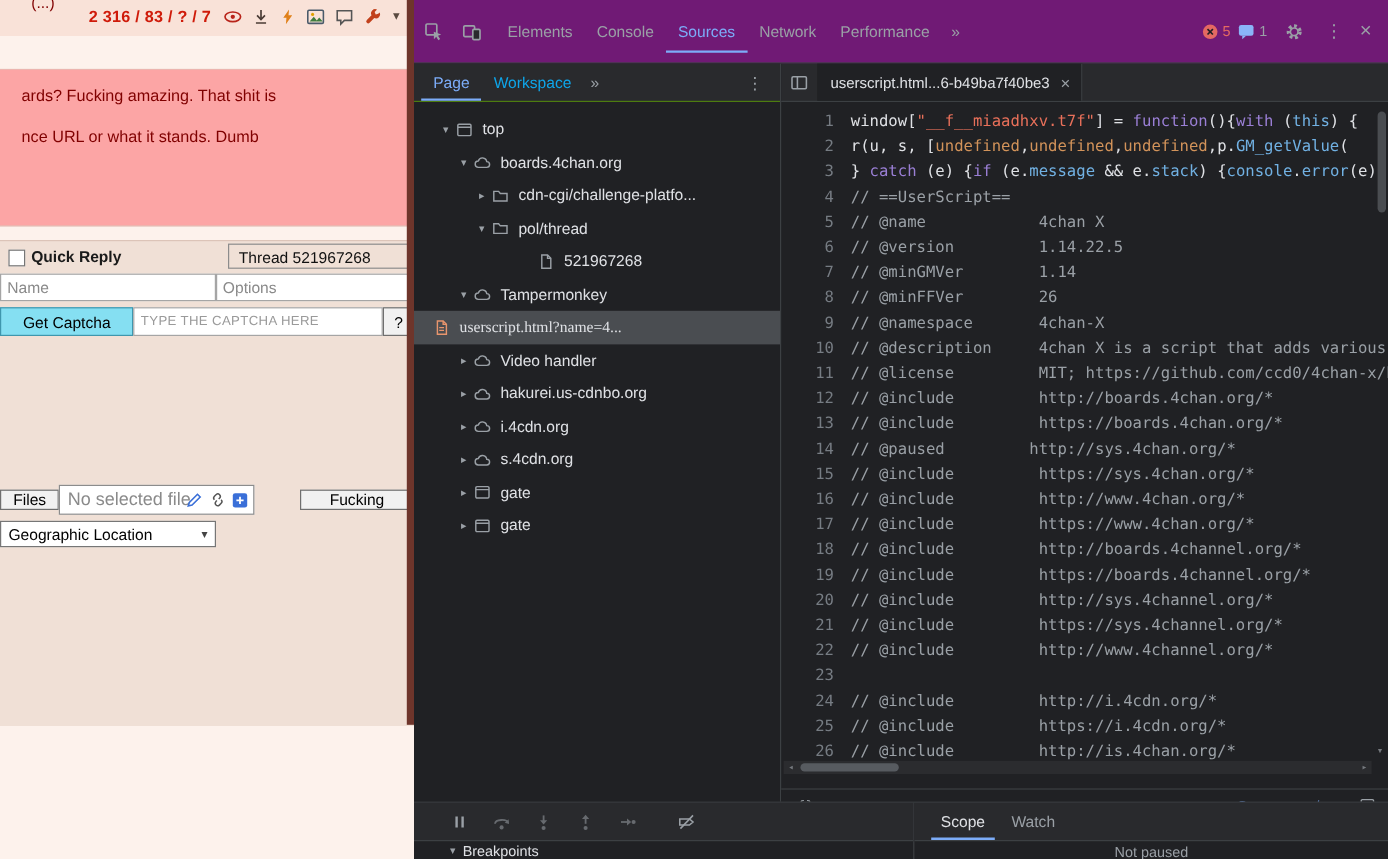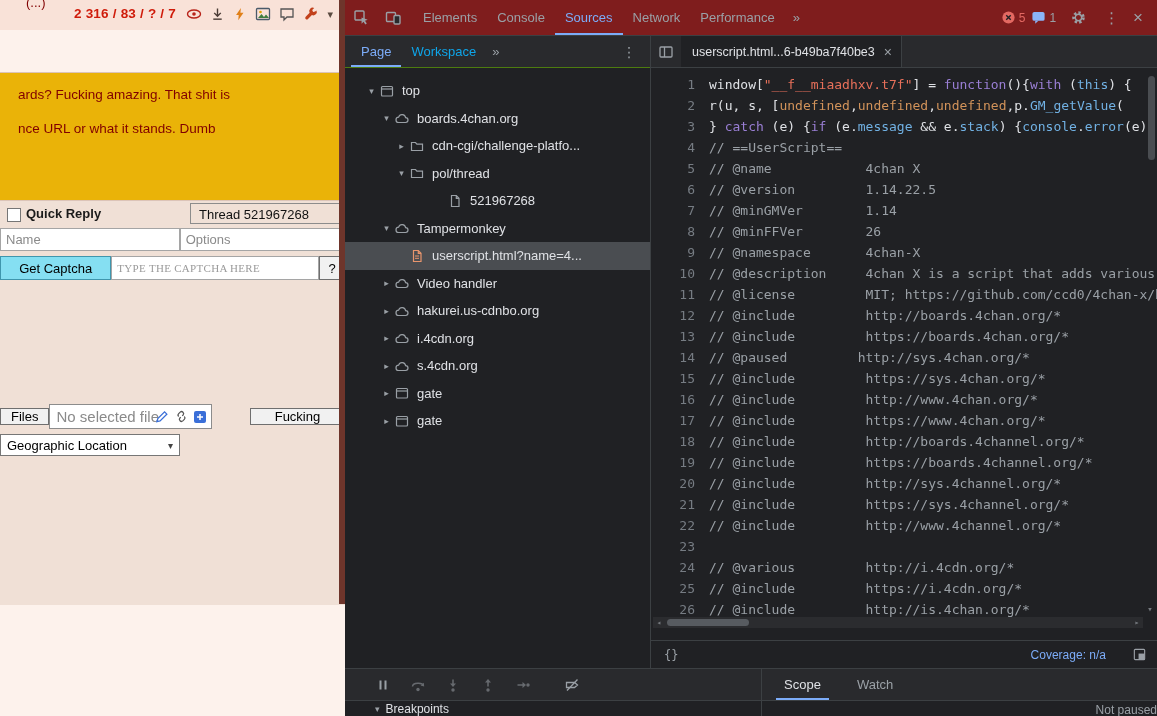--- a/index.html
+++ b/index.html
@@ -8,21 +8,21 @@
 
   
   .chan{position:absolute;left:0;top:0;width:345px;height:716px;background:#fdf2ec;overflow:hidden}
   .chan-top{position:relative;height:30px;background:#f9e2d8;overflow:hidden}
   .chan-frag{position:absolute;left:26px;top:-5px;color:#800000;font-size:13px}
   .chan-stats{position:absolute;left:74px;top:6px;color:#cf1b0a;font-weight:700;font-size:13.5px;letter-spacing:.2px}
   .chan-icons{position:absolute;right:12px;top:6px;display:flex;gap:8px;align-items:center}
   .chan-icons svg{display:block}
   .chan-caret{color:#5a4a40;font-size:11px;line-height:16px}
 
-  .post-block{position:absolute;left:0;top:72px;width:360px;height:132px;background:#eab308;
+  .post-block{position:absolute;left:0;top:57px;width:360px;height:132px;background:#fca5a5;
               border:1px solid #dcc4b8;border-left:none;border-radius:0 3px 3px 0;box-sizing:border-box}
   .post-line{color:#800000;font-size:13.5px;margin-left:18px}
   .post-line.first{margin-top:14px}
   .post-line.second{margin-top:19px}
 
   .qr{position:absolute;left:0;top:200px;width:345px;height:405px;background:#f0e0d6;
       border-top:1px solid #dcc4b8;box-sizing:border-box;overflow:hidden}
   .qr-head{position:relative;height:27px}
   .qr-check{position:absolute;left:7px;top:7px;width:12px;height:12px;background:#fff;border:1px solid #767676}
   .qr-title{position:absolute;left:26px;top:5px;font-size:13px;font-weight:700;color:#1a1a1a}
@@ -34,38 +34,38 @@
   .qr-name{width:187px}
   .qr-opts{width:172px}
   .qr-comment{width:360px;height:142px;background:#fff;border:1px solid #a5a5a5;box-sizing:border-box;
               padding:4px 6px;font-size:13px;color:#000;line-height:16px}
   .spell{text-decoration-line:underline;text-decoration-style:wavy;text-decoration-color:#e02a10;
          text-decoration-thickness:1px;text-underline-offset:2px}
   .qr-captcha{display:flex;margin-top:5px;height:24px}
   .qr-btn{font-family:inherit;border:1px solid #6f6f6f;background:#f1f1f1;font-size:13px;color:#000;
           padding:0 6px;box-sizing:border-box}
   .captcha-btn{width:114px;background:#85dff2;border-color:#3f96ad}
-  .captcha-input{flex:0 0 208px;font-family:Liberation Serif, serif;font-size:11px;color:#9a9a9a;
+  .captcha-input{flex:0 0 208px;font-family:Liberation Sans, sans-serif;font-size:11px;color:#9a9a9a;
                  line-height:22px;letter-spacing:.3px}
   .captcha-help{width:26px}
   .qr-files{display:flex;margin-top:124px;height:25px;align-items:center}
   .files-btn{width:56px}
   .qr-file-box{position:relative;width:192px;background:#fff;border:1px solid #8c8c8c;box-sizing:border-box}
   .file-val{color:#8a8a8a;font-size:15px;line-height:23px;padding-left:6px}
   .file-icons{position:absolute;right:4px;top:4px;display:flex;gap:4px;align-items:center}
   .submit-btn{margin-left:38px;width:110px;text-align:center}
   .qr-geo{margin-top:5px}
   .qr-select{width:180px;height:22px;background:#fff;border:1px solid #767676;box-sizing:border-box;
              display:flex;align-items:center;padding:0 6px;font-size:13px;color:#000}
   .sel-caret{margin-left:auto;color:#444;font-size:10px}
   .chan-strip{position:absolute;right:0;top:0;width:6px;height:604px;background:#6e352b}
 
   
   .devtools{position:absolute;left:345px;top:0;width:812px;height:716px;background:#202124;color:#9aa0a6}
-  .dt-toolbar{display:flex;align-items:center;height:36px;background:#7f1d1d;
+  .dt-toolbar{display:flex;align-items:center;height:53px;background:#701a75;
               border-bottom:1px solid #3c4043;box-sizing:border-box}
   .tbicon{width:32px;height:35px;display:flex;align-items:center;justify-content:center;flex:0 0 auto}
   .dt-tabs{display:flex;height:35px;margin-left:4px}
   .dt-tab{padding:0 10px;line-height:35px;font-size:13px;color:#9aa0a6;white-space:nowrap}
   .dt-tab.active{color:#7cacf8;box-shadow:inset 0 -2px 0 #7cacf8}
   .dt-more{padding:0 8px;font-size:13px;line-height:35px}
   .dt-right{margin-left:auto;display:flex;align-items:center;gap:6px;padding-right:10px}
   .badge{display:flex;align-items:center;gap:3px}
   .badge-count.err{color:#e46962;font-size:12px}
   .badge-count.iss{color:#9aa0a6;font-size:12px}
@@ -120,24 +120,24 @@
   .db-left{flex:0 0 417px;width:417px;border-right:1px solid #3c4043;box-sizing:border-box}
   .db-icons{height:32px;background:#292a2d;border-bottom:1px solid #3c4043;display:flex;
             align-items:center;gap:19px;padding-left:30px;box-sizing:border-box}
   .dbi{display:flex}
   .dbi.dim{opacity:.55}
   .dbi.deact{margin-left:14px}
   .db-break{height:15px;display:flex;align-items:center;gap:6px;padding-left:30px;color:#dfe1e5;font-size:12px}
   .bArrow{color:#9aa0a6;font-size:9px}
   .db-right{flex:1;display:flex;flex-direction:column;min-width:0}
   .db-tabs{height:32px;background:#292a2d;border-bottom:1px solid #3c4043;display:flex;
-           align-items:center;padding-left:14px;gap:20px;box-sizing:border-box}
+           align-items:center;padding-left:14px;gap:6px;box-sizing:border-box}
   .db-tab{padding:0 8px;line-height:31px;font-size:13px;color:#9aa0a6}
   .db-tab.active{color:#dfe1e5;box-shadow:inset 0 -2px 0 #7cacf8}
-  .db-paused{margin-top:2px;text-align:right;color:#9aa0a6;font-size:12px}
+  .db-paused{margin-top:2px;text-align:center;color:#9aa0a6;font-size:12px}
 </style>
 </head>
 <body>
 
 <div class="stage">
 
   <section class="chan">
     <div class="chan-top">
       <span class="chan-frag">(...)</span>
       <span class="chan-stats">2 316 / 83 / ? / 7</span>
@@ -339,21 +339,21 @@
             </div>
             <div class="tree-row" style="padding-left: 34px;">
               <span class="tree-arrow">▾</span>
               <span class="tree-icon">
                 <svg width="16" height="16" viewBox="0 0 16 16">
                   <path d="M4.8 12.5h6.8a2.4 2.4 0 0 0 0-4.8 3.6 3.6 0 0 0-7-.6 2.7 2.7 0 0 0 .2 5.4z" fill="none" stroke="#9aa0a6" stroke-width="1.2"></path>
                 </svg>
               </span>
               <span class="tree-label">Tampermonkey</span>
             </div>
-            <div class="tree-row selected" style="padding-left: 49px;">
+            <div class="tree-row selected" style=" font-family: Liberation Serif, serif;">
               <span class="tree-arrow"></span>
               <span class="tree-icon">
                 <svg width="16" height="16" viewBox="0 0 16 16">
                   <path d="M4.5 2.5h4.8l2.7 2.8v8.2h-7.5z" fill="none" stroke="#e8956d" stroke-width="1.2"></path>
                   <path d="M9.3 2.5v2.8h2.7" fill="none" stroke="#e8956d" stroke-width="1.2"></path>
                   <path d="M6 8h4M6 10.3h4" stroke="#e8956d" stroke-width="1"></path>
                 </svg>
               </span>
               <span class="tree-label">userscript.html?name=4...</span>
             </div>
@@ -447,21 +447,21 @@
             <div class="code-row"><span class="ln">14</span><span class="lc"><span class="t-c">// @paused         http://sys.4chan.org/*</span></span></div>
             <div class="code-row"><span class="ln">15</span><span class="lc"><span class="t-c">// @include         https://sys.4chan.org/*</span></span></div>
             <div class="code-row"><span class="ln">16</span><span class="lc"><span class="t-c">// @include         http://www.4chan.org/*</span></span></div>
             <div class="code-row"><span class="ln">17</span><span class="lc"><span class="t-c">// @include         https://www.4chan.org/*</span></span></div>
             <div class="code-row"><span class="ln">18</span><span class="lc"><span class="t-c">// @include         http://boards.4channel.org/*</span></span></div>
             <div class="code-row"><span class="ln">19</span><span class="lc"><span class="t-c">// @include         https://boards.4channel.org/*</span></span></div>
             <div class="code-row"><span class="ln">20</span><span class="lc"><span class="t-c">// @include         http://sys.4channel.org/*</span></span></div>
             <div class="code-row"><span class="ln">21</span><span class="lc"><span class="t-c">// @include         https://sys.4channel.org/*</span></span></div>
             <div class="code-row"><span class="ln">22</span><span class="lc"><span class="t-c">// @include         http://www.4channel.org/*</span></span></div>
             <div class="code-row"><span class="ln">23</span></div>
-            <div class="code-row"><span class="ln">24</span><span class="lc"><span class="t-c">// @various         http://i.4cdn.org/*</span></span></div>
+            <div class="code-row"><span class="ln">24</span><span class="lc"><span class="t-c">// @include         http://i.4cdn.org/*</span></span></div>
             <div class="code-row"><span class="ln">25</span><span class="lc"><span class="t-c">// @include         https://i.4cdn.org/*</span></span></div>
             <div class="code-row"><span class="ln">26</span><span class="lc"><span class="t-c">// @include         http://is.4chan.org/*</span></span></div>
             <div class="hscroll">
             <span class="harrow l">◂</span>
             <span class="hthumb"></span>
             <span class="harrow r">▸</span>
           </div>
           <span class="vthumb"></span>
           <span class="varrow">▾</span>
         </div>

